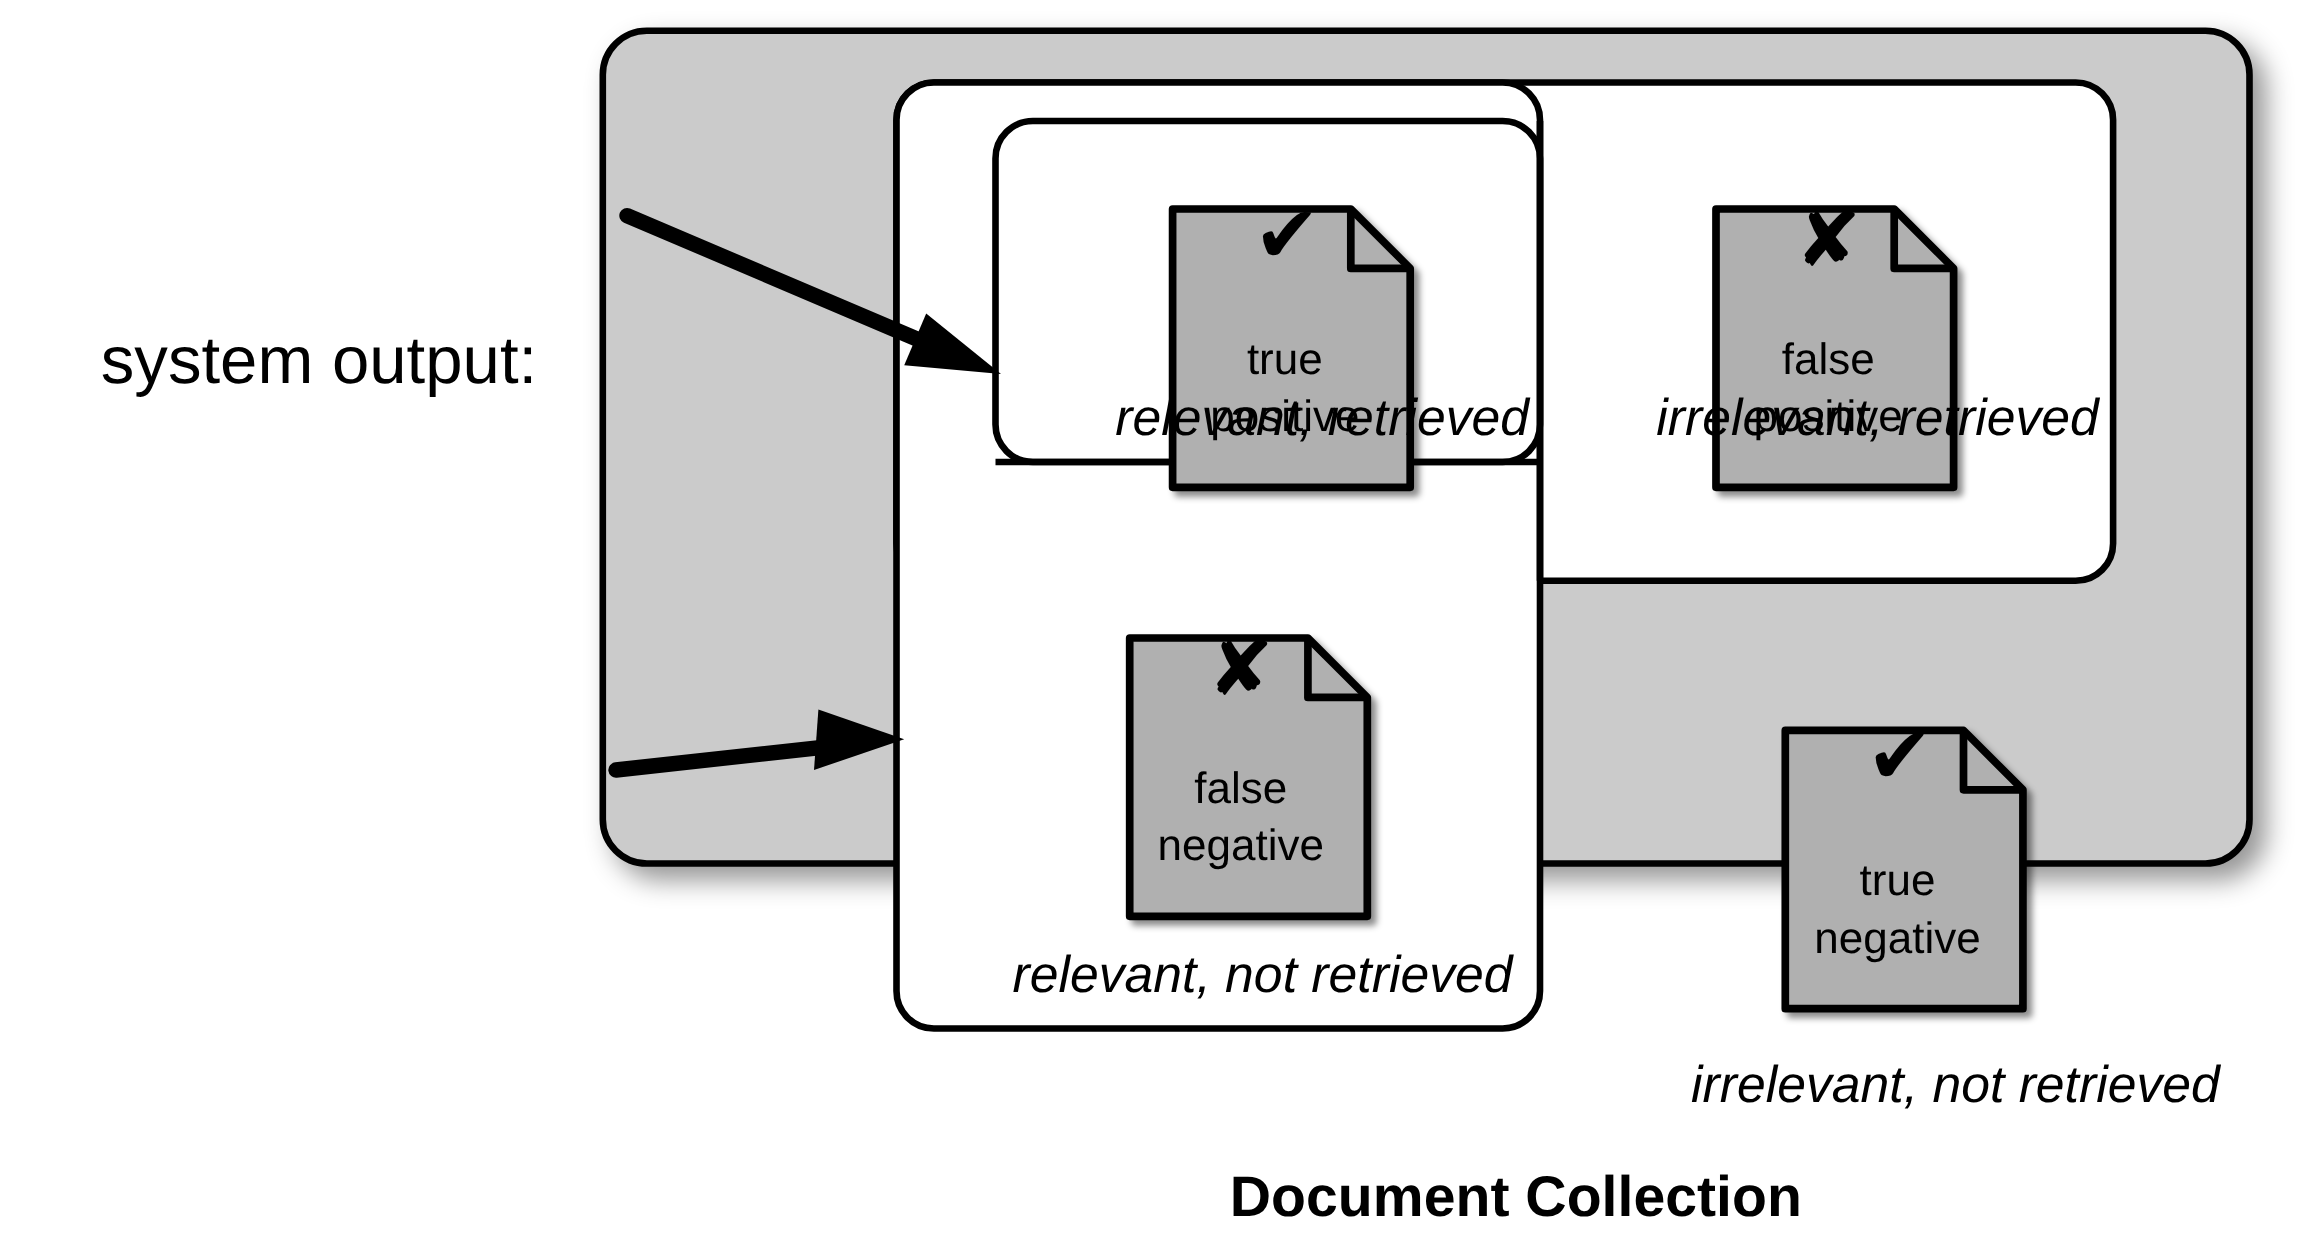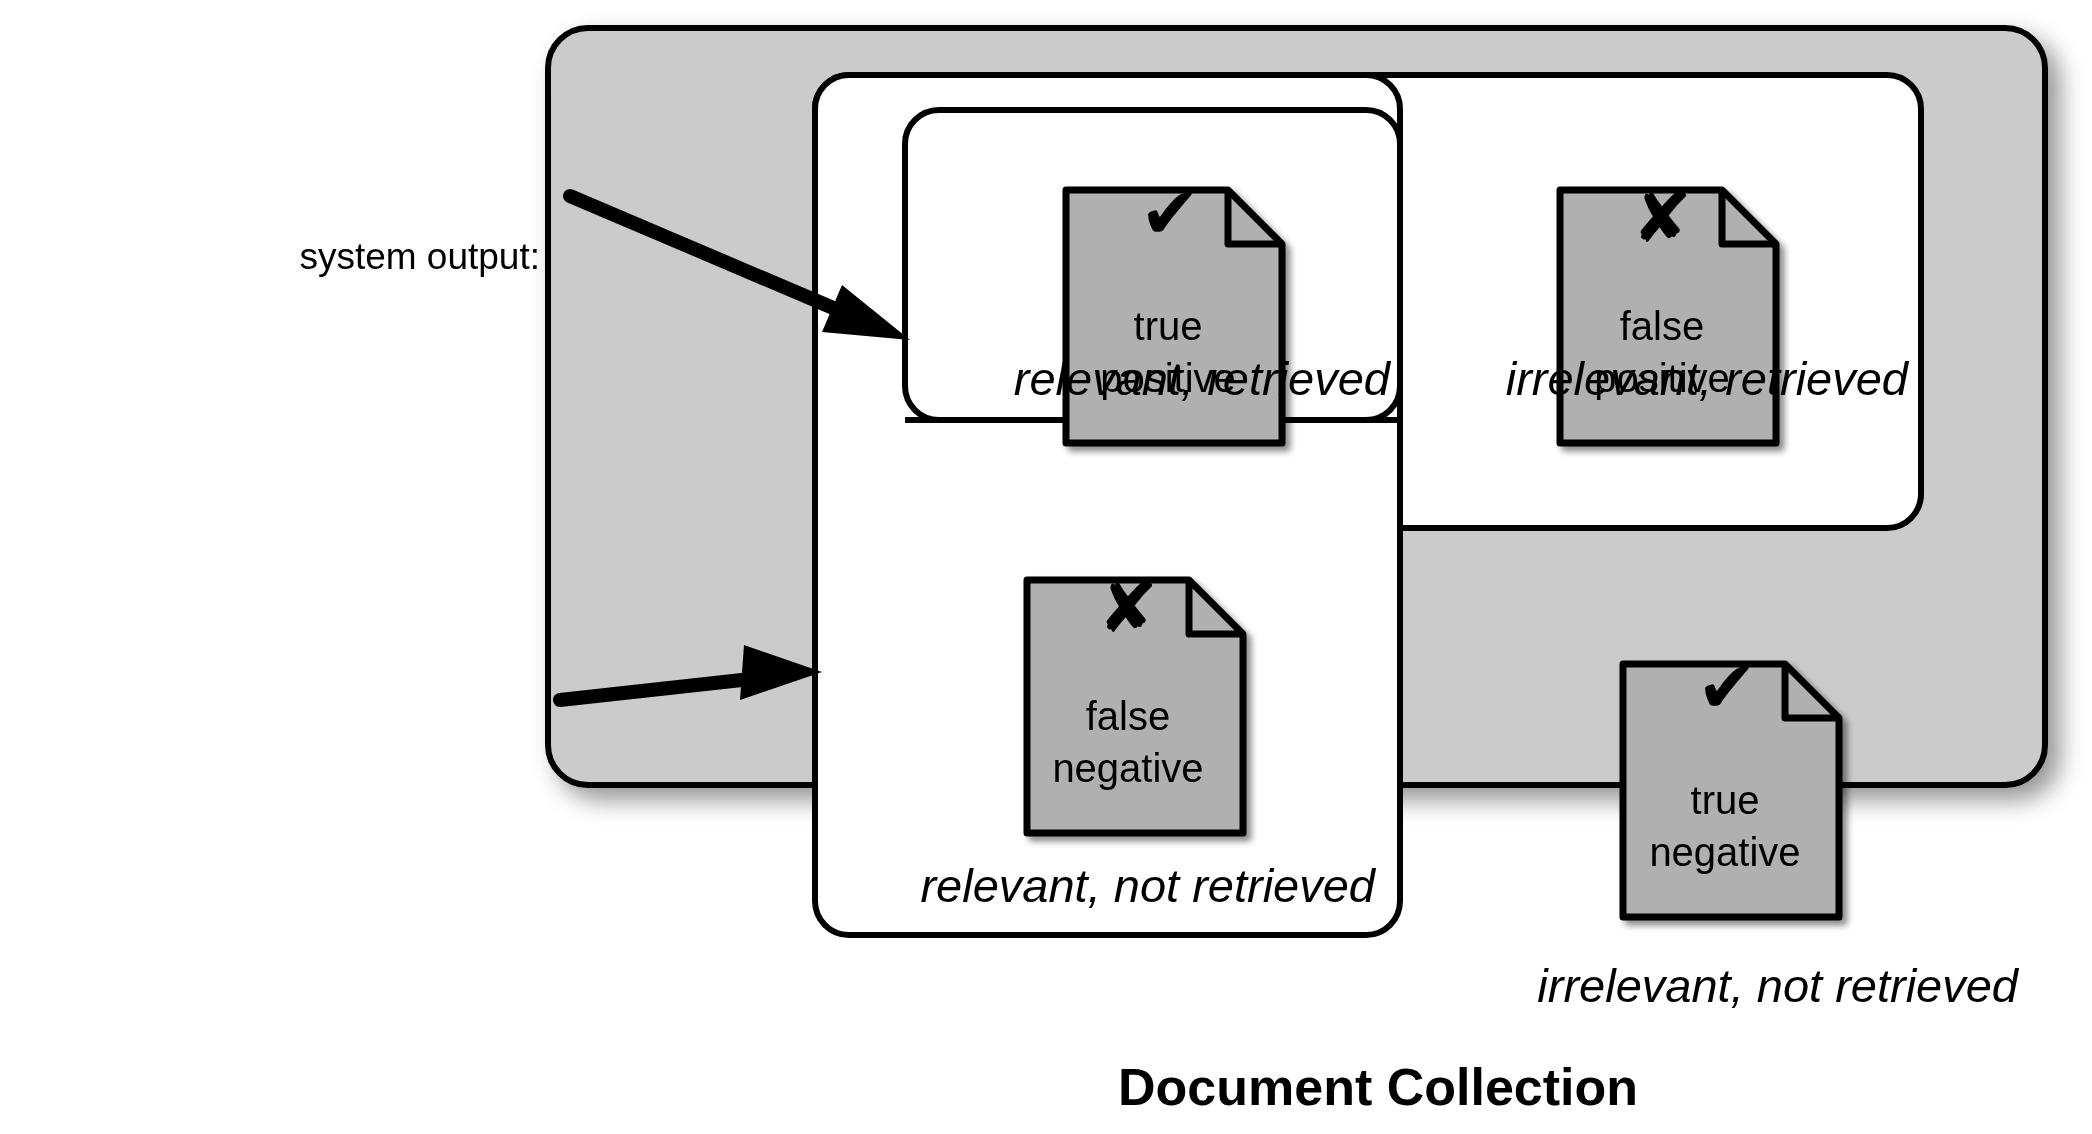--- a/index.html
+++ b/index.html
@@ -1,20 +1,20 @@
 <!DOCTYPE html>
 <html><head>
 <meta charset="utf-8">
 <style>
   html,body{margin:0;padding:0;background:#ffffff;}
   body{width:2092px;height:1134px;overflow:hidden;
        font-family:"Liberation Sans","DejaVu Sans",sans-serif;}
   #stage{position:relative;width:2092px;height:1134px;}
   svg#diagram{position:absolute;left:0;top:0;width:2092px;height:1134px;display:block;}
-  .annot{position:absolute;font-size:37px;line-height:1.18;color:#000;white-space:pre;text-align:right;}
+  .annot{position:absolute;font-size:61px;line-height:1.18;color:#000;white-space:pre;text-align:center;}
   .doclabel{font-size:40px;fill:#000;font-family:"Liberation Sans","DejaVu Sans",sans-serif;}
   .regionlabel{font-size:47px;fill:#000;font-style:italic;font-family:"Liberation Sans","DejaVu Sans",sans-serif;}
   .title{font-size:52px;font-weight:bold;fill:#000;font-family:"Liberation Sans","DejaVu Sans",sans-serif;}
   .glyph{font-size:72px;font-weight:bold;fill:#000;font-family:"DejaVu Sans",sans-serif;}
 </style>
 </head>
 <body>
 
 <div id="stage">
 

